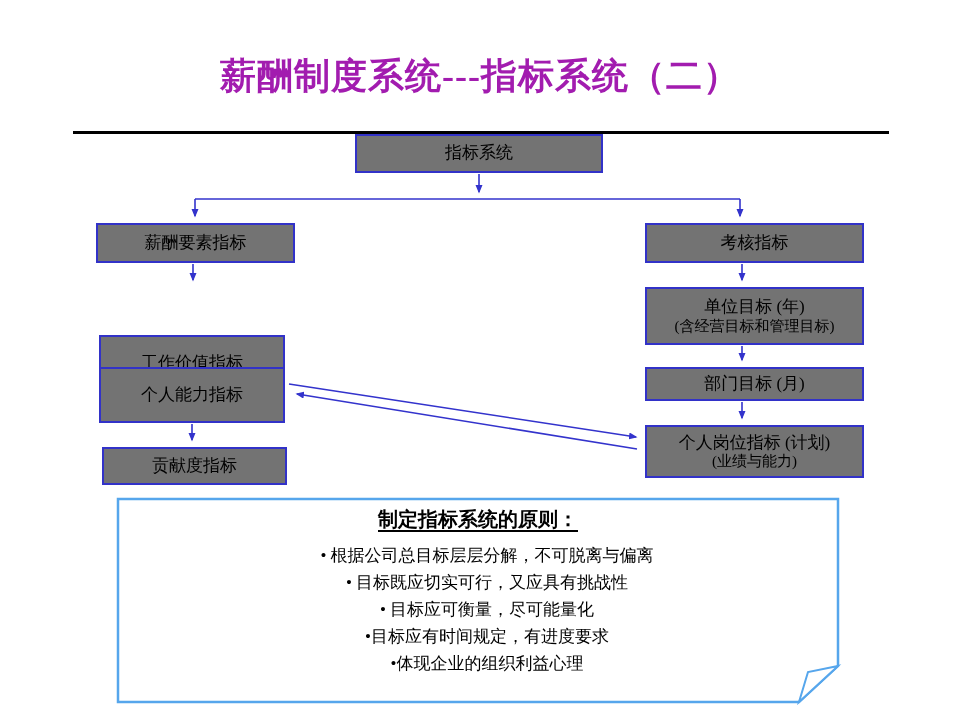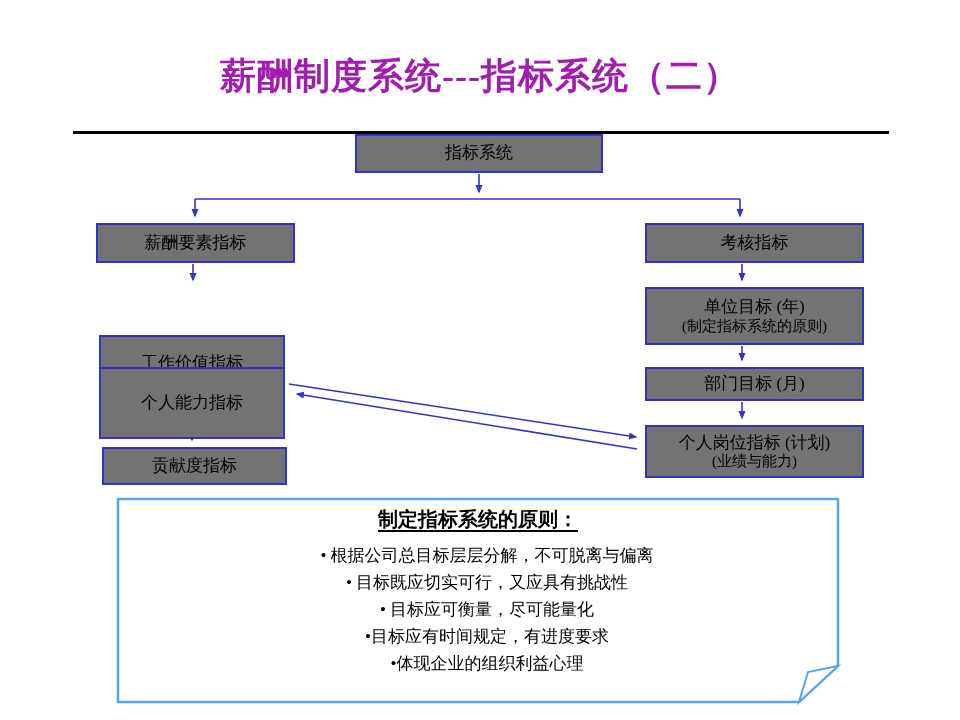--- a/index.html
+++ b/index.html
@@ -56,21 +56,21 @@
     line-height: 1.2;
     z-index: 2;
   }
   .node .sublabel {
     font-size: 15px;
     line-height: 1.15;
   }
   .node-root       { left: 355px; top: 134px; width: 248px; height: 39px; }
   .node-l1         { left:  96px; top: 223px; width: 199px; height: 40px; }
   .node-l2         { left:  99px; top: 287px; width: 186px; height: 56px; margin-top: 48px; }
-  .node-l3         { left:  99px; top: 367px; width: 186px; height: 72px; text-align: center; }
+  .node-l3         { left:  99px; top: 367px; width: 186px; height: 56px; text-align: center; }
   .node-l4         { left: 102px; top: 447px; width: 185px; height: 38px; }
   .node-r1         { left: 645px; top: 223px; width: 219px; height: 40px; }
   .node-r2         { left: 645px; top: 287px; width: 219px; height: 58px; }
   .node-r3         { left: 645px; top: 367px; width: 219px; height: 34px; }
   .node-r4         { left: 645px; top: 425px; width: 219px; height: 53px; text-align: right; }
   .principles-text {
     position: absolute;
     left: 117px;
     top: 506px;
     width: 722px;
@@ -141,21 +141,21 @@
   </div>
   <div class="node node-l4">
     <span>贡献度指标</span>
   </div>
 
   <div class="node node-r1">
     <span>考核指标</span>
   </div>
   <div class="node node-r2">
     <span>单位目标 (年)</span>
-    <span class="sublabel">(制定指标系统的原则)</span>
+    <span class="sublabel">(含经营目标和管理目标)</span>
   </div>
   <div class="node node-r3">
     <span>部门目标 (月)</span>
   </div>
   <div class="node node-r4">
     <span>个人岗位指标 (计划)</span>
     <span class="sublabel">(业绩与能力)</span>
   </div>
 
   <div class="principles-text">

